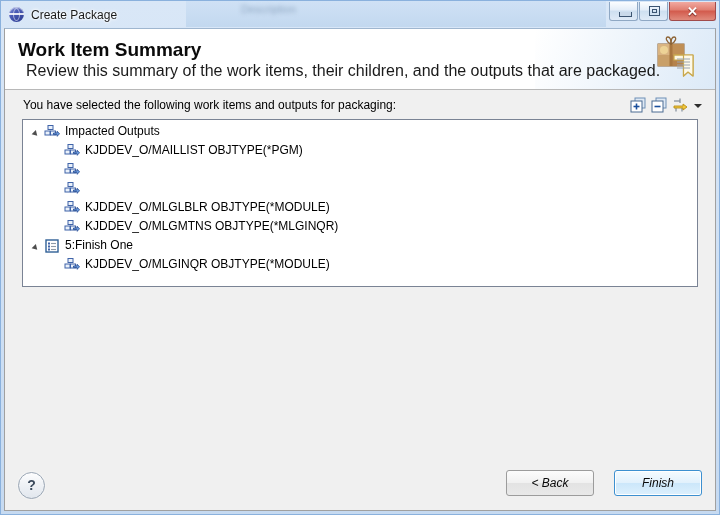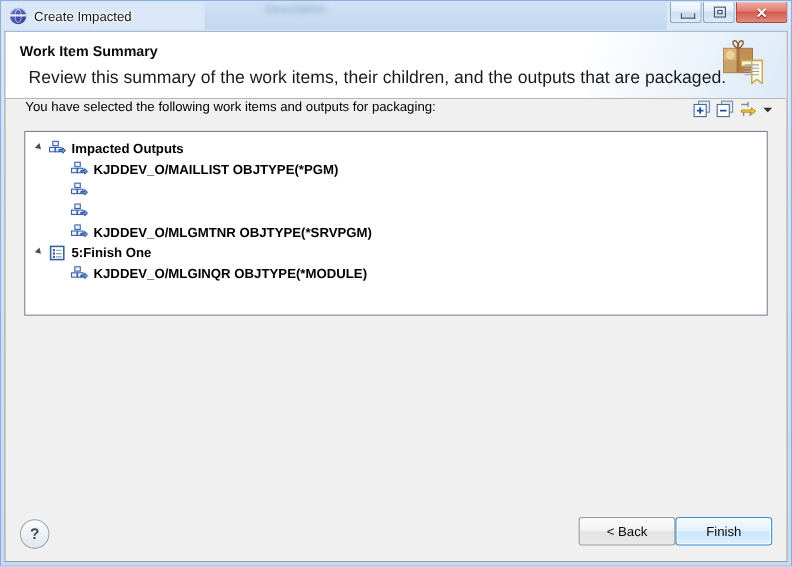--- a/index.html
+++ b/index.html
@@ -176,41 +176,41 @@
   }
   .banner-gradient {
     position: absolute;
     right: 0; top: 0;
     width: 180px; height: 100%;
     background: linear-gradient(110deg, rgba(255,255,255,0) 0%, rgba(214,230,246,0.85) 100%);
   }
   .banner-title {
     position: absolute;
     left: 13px; top: 10px;
-    font-size: 13px;
+    font-size: 19px;
     font-weight: bold;
     color: #0b0b0b;
   }
   .banner-desc {
     position: absolute;
     left: 21px; top: 33px;
     font-size: 16px;
     color: #1a1a1a;
   }
   .banner-icon {
     position: absolute;
     right: 15px; top: 6px;
     width: 48px; height: 48px;
   }
 
   
   .instr-row {
     flex: 0 0 29px;
     display: flex;
-    align-items: flex-start;
+    align-items: center;
     padding: 0 10px 0 18px;
   }
   .instr-text {
     font-size: 12px;
     color: #000;
     flex: 1 1 auto;
     white-space: nowrap;
   }
   .toolbar {
     display: flex;
@@ -242,25 +242,24 @@
     flex: 0 0 166px;
     background: #ffffff;
     border: 1px solid #7a8394;
     overflow: hidden;
     position: relative;
   }
   .tree-inner { padding: 4px 0 0 0; }
   .tree-row {
     height: 19px;
     display: flex;
-    align-items: flex-end;
+    align-items: flex-start;
     white-space: nowrap;
     font-size: 12px;
     color: #000;
-    font-weight: bold;
   }
   .tree-row.level0 { padding-left: 7px; }
   .tree-row.level1 { padding-left: 41px; }
   .twisty {
     width: 14px; height: 19px;
     position: relative;
     flex: 0 0 14px;
   }
   .twisty-tri {
     position: absolute;
@@ -300,21 +299,22 @@
     display: flex;
     align-items: center;
     justify-content: center;
     cursor: default;
     box-shadow: 0 0 2px rgba(255,255,255,0.9);
   }
   .btn-group {
     position: absolute;
     right: 13px; top: 10px;
     display: flex;
-    gap: 0;
+    gap: 20px;
+    font-style: italic;
   }
   .dlg-btn {
     width: 88px; height: 26px;
     box-sizing: border-box;
     border: 1px solid #9c9c9c;
     border-radius: 3px;
     background: linear-gradient(180deg, #fcfcfc 0%, #f1f1f1 48%, #e3e3e3 52%, #e9e9e9 100%);
     font-family: "Liberation Sans", sans-serif;
     font-size: 12px;
     color: #0a0a0a;
@@ -335,21 +335,21 @@
 <div class="window">
 
   <div class="bg-window">
     <div class="bg-window-text">Description</div>
   </div>
 
   <div class="titlebar">
     <div class="titlebar-icon">
       <div class="globe"></div>
     </div>
-    <div class="titlebar-title">Create Impacted</div>
+    <div class="titlebar-title">Create Package</div>
     <div class="titlebar-spacer"></div>
 
     <div class="win-buttons">
       <div class="win-btn">
         <div class="glyph-min"></div>
       </div>
       <div class="win-btn">
         <div class="glyph-restore"></div>
       </div>
       <div class="win-btn close">
@@ -469,21 +469,30 @@
                 <path d="M9.5 9 L13 9 L13 7.3 L15.6 9.8 L13 12.3 L13 10.6 L9.5 10.6 Z" fill="#6f9fe0" stroke="#2d5196" stroke-width="0.9" stroke-linejoin="round"></path>
               </svg></div>
           </div>
           <div class="tree-row level1">
             <div class="row-icon"><svg viewBox="0 0 16 16" width="16" height="16">
                 <rect x="4" y="1.5" width="5" height="4" fill="#eaf1fa" stroke="#3f63a8" stroke-width="1"></rect>
                 <rect x="1" y="7" width="5" height="4" fill="#eaf1fa" stroke="#3f63a8" stroke-width="1"></rect>
                 <rect x="6.5" y="7" width="5" height="4" fill="#eaf1fa" stroke="#3f63a8" stroke-width="1"></rect>
                 <path d="M9.5 9 L13 9 L13 7.3 L15.6 9.8 L13 12.3 L13 10.6 L9.5 10.6 Z" fill="#6f9fe0" stroke="#2d5196" stroke-width="0.9" stroke-linejoin="round"></path>
               </svg></div>
-            <span class="row-label">KJDDEV_O/MLGMTNR OBJTYPE(*SRVPGM)</span>
+            <span class="row-label">KJDDEV_O/MLGLBLR OBJTYPE(*MODULE)</span>
+          </div>
+          <div class="tree-row level1">
+            <div class="row-icon"><svg viewBox="0 0 16 16" width="16" height="16">
+                <rect x="4" y="1.5" width="5" height="4" fill="#eaf1fa" stroke="#3f63a8" stroke-width="1"></rect>
+                <rect x="1" y="7" width="5" height="4" fill="#eaf1fa" stroke="#3f63a8" stroke-width="1"></rect>
+                <rect x="6.5" y="7" width="5" height="4" fill="#eaf1fa" stroke="#3f63a8" stroke-width="1"></rect>
+                <path d="M9.5 9 L13 9 L13 7.3 L15.6 9.8 L13 12.3 L13 10.6 L9.5 10.6 Z" fill="#6f9fe0" stroke="#2d5196" stroke-width="0.9" stroke-linejoin="round"></path>
+              </svg></div>
+            <span class="row-label">KJDDEV_O/MLGMTNS OBJTYPE(*MLGINQR)</span>
           </div>
           <div class="tree-row level0">
             <div class="twisty">
               <div class="twisty-tri"></div>
             </div>
             <div class="row-icon"><svg viewBox="0 0 16 16" width="16" height="16">
                 <rect x="2" y="2" width="12" height="12" fill="#ffffff" stroke="#2f6096" stroke-width="1.4"></rect>
                 <g fill="#3f63a8">
                   <rect x="4" y="4.5" width="2" height="2"></rect>
                   <rect x="4" y="7.5" width="2" height="2"></rect>

